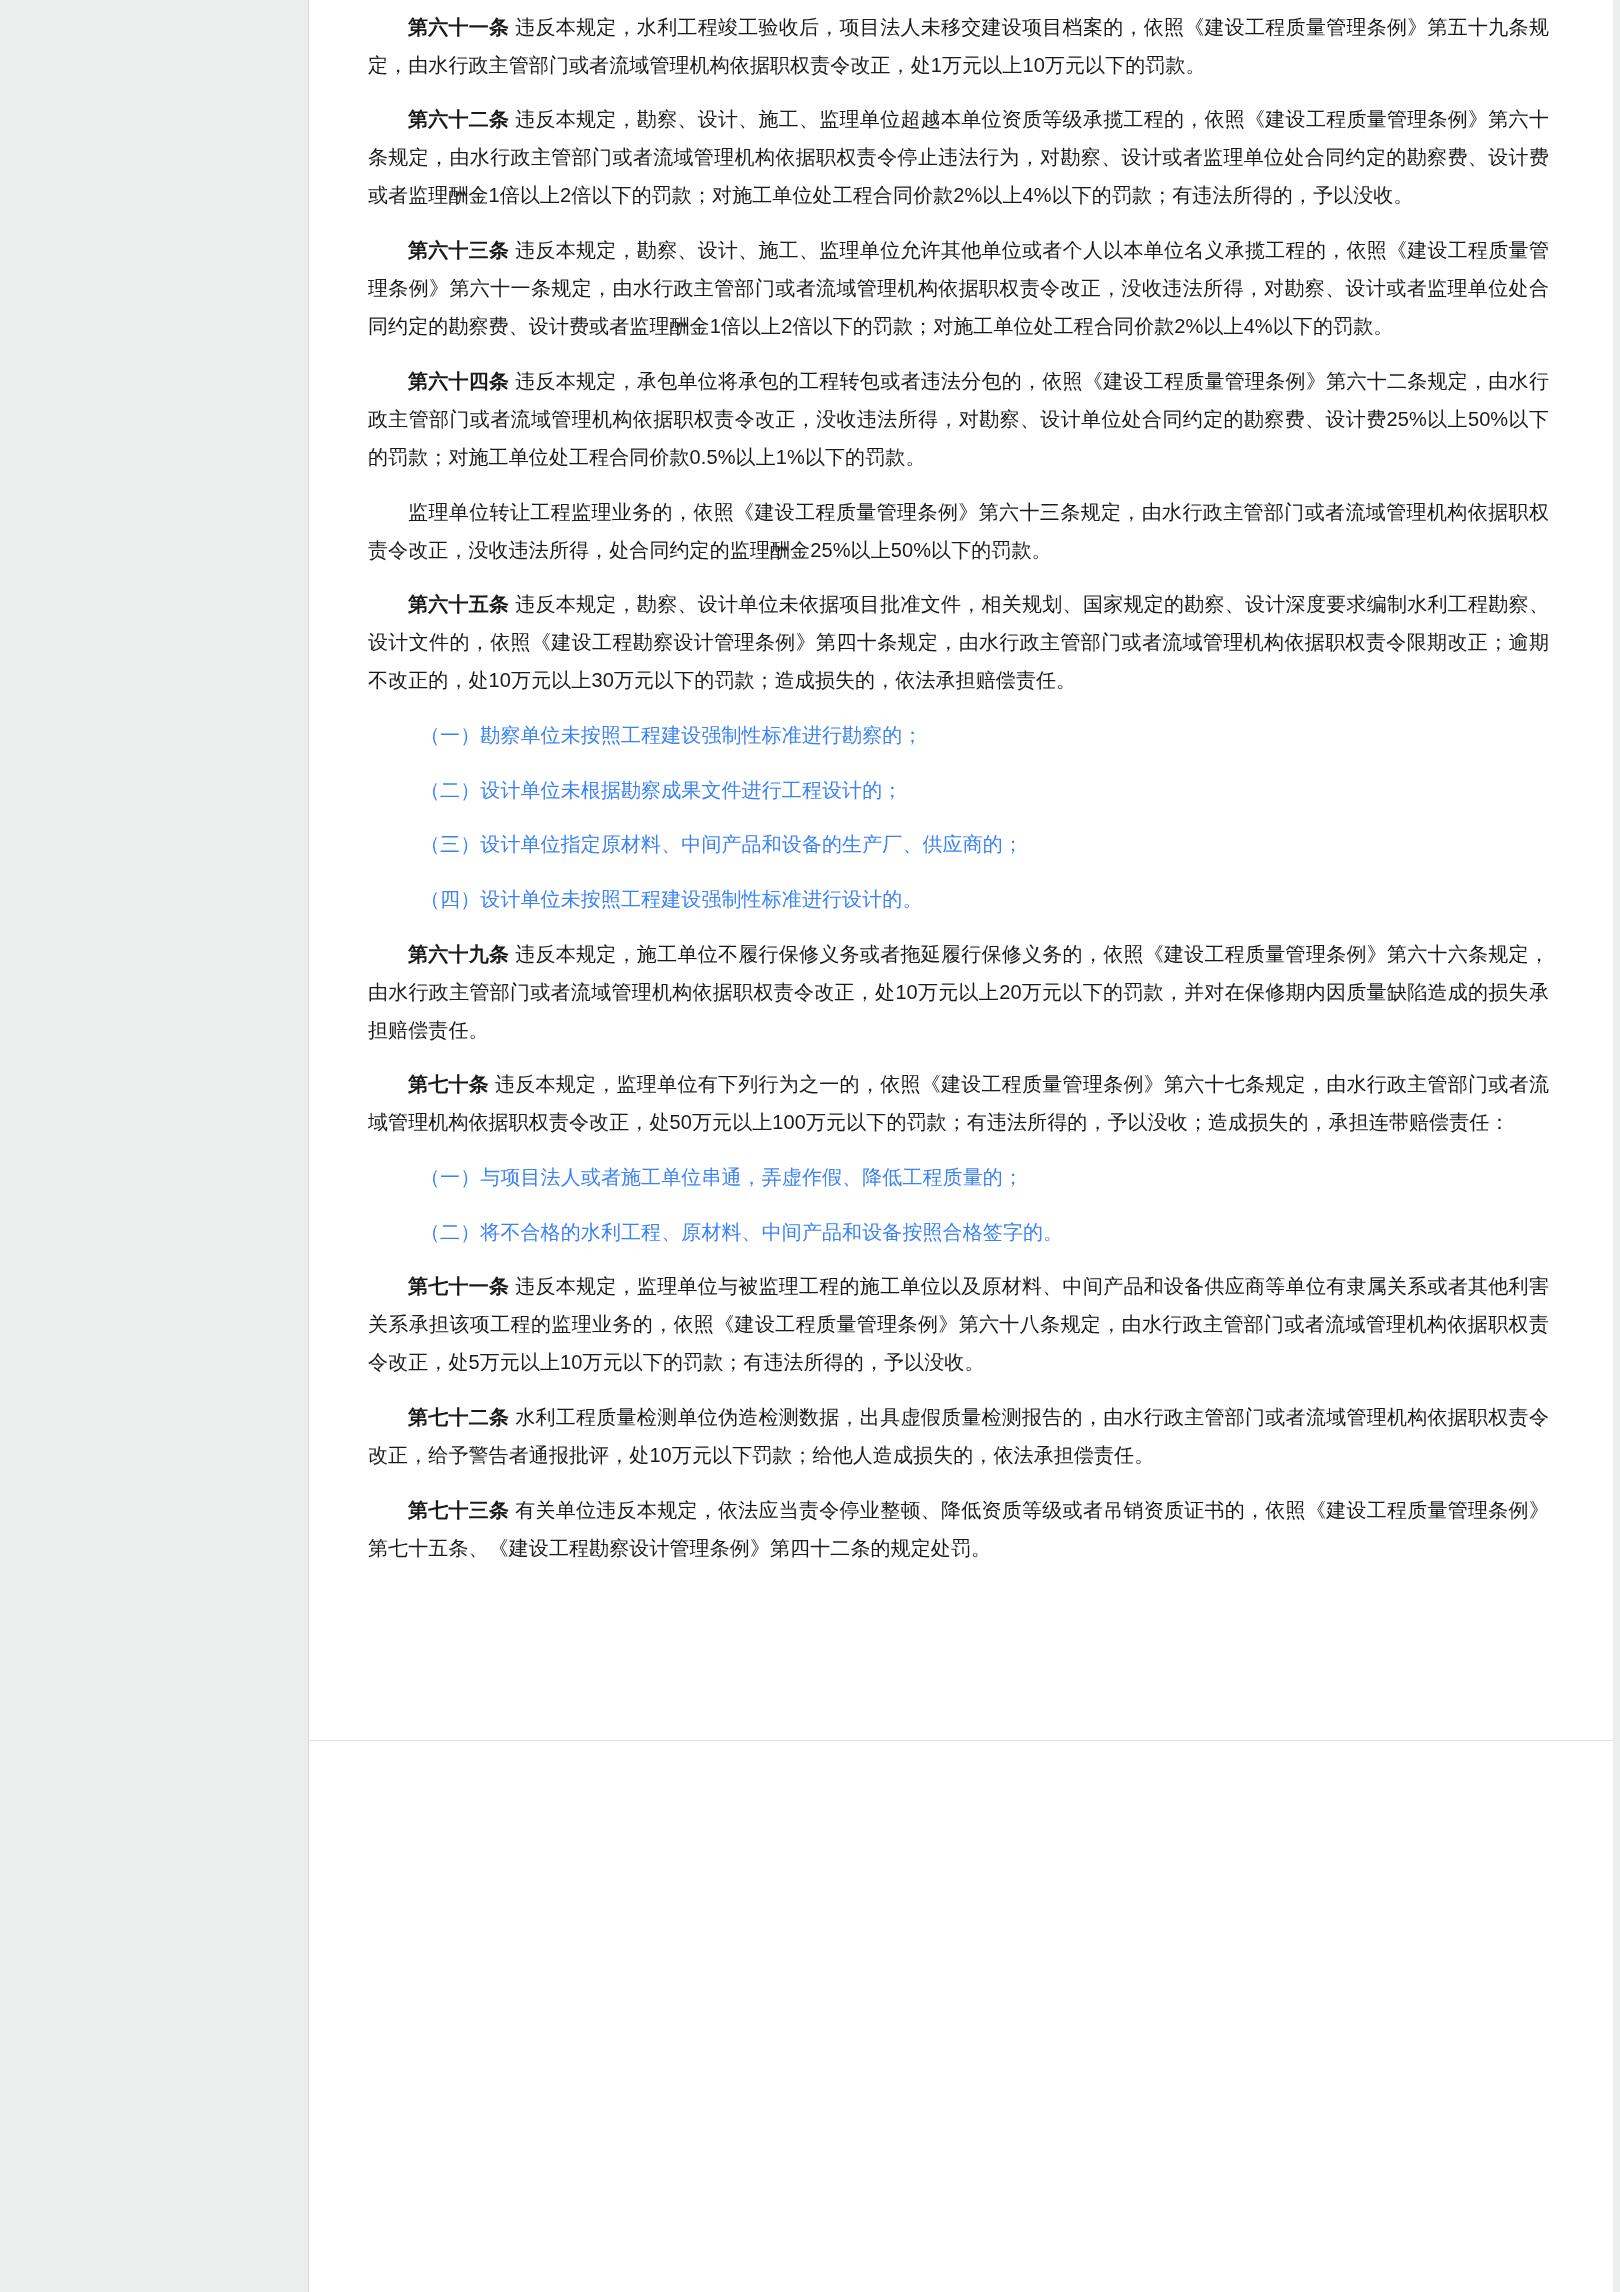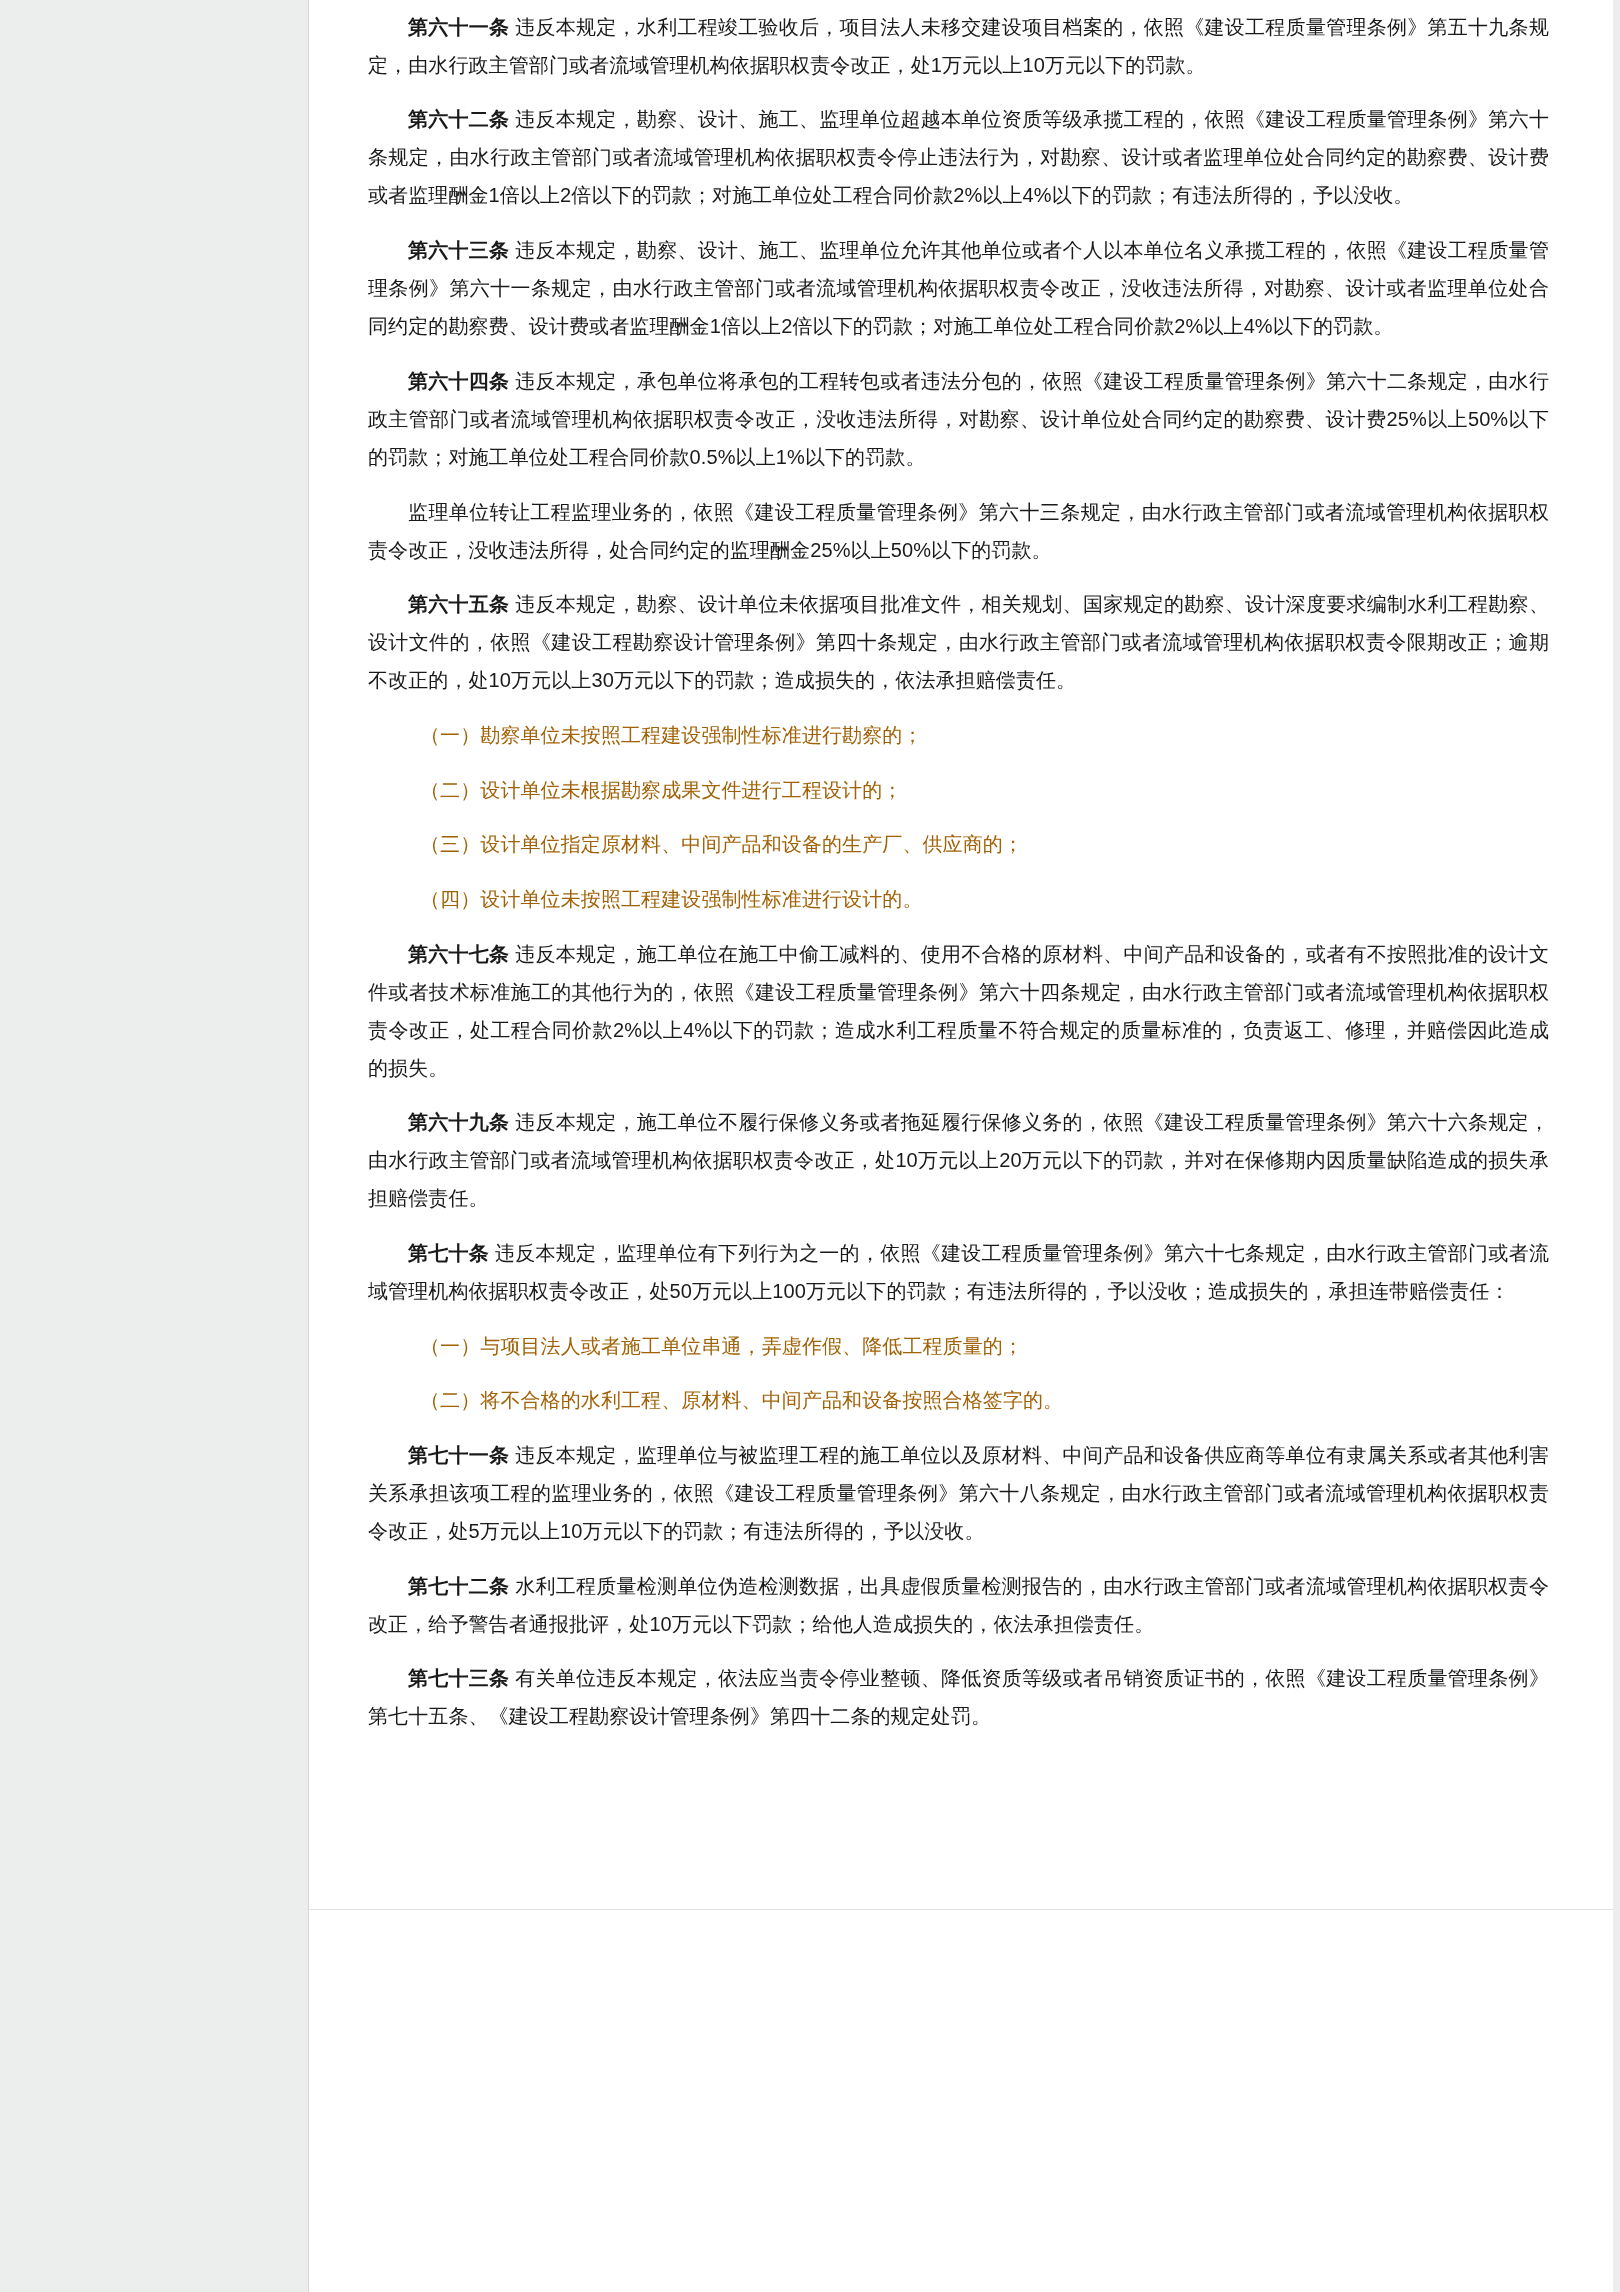--- a/index.html
+++ b/index.html
@@ -47,21 +47,21 @@
     text-align: justify;
     text-justify: inter-ideograph;
     text-indent: 2em;
     letter-spacing: 0.1px;
     font-weight: 400;
   }
   p.item {
     margin: 0 0 16.7px 0;
     font-size: 20px;
     line-height: 38px;
-    color: #a16207;
+    color: #3b82f6;
     text-align: justify;
     text-indent: 2.6em;
     letter-spacing: 0.1px;
   }
   .art-no {
     font-weight: 700;
   }
   .bottom-space {
     height: 118px;
   }
@@ -82,21 +82,20 @@
         <p class="para"><span class="art-no">第六十一条</span><span> </span><span>违反本规定，水利工程竣工验收后，项目法人未移交建设项目档案的，依照《建设工程质量管理条例》第五十九条规定，由水行政主管部门或者流域管理机构依据职权责令改正，处1万元以上10万元以下的罚款。</span></p>
         <p class="para"><span class="art-no">第六十二条</span><span> </span><span>违反本规定，勘察、设计、施工、监理单位超越本单位资质等级承揽工程的，依照《建设工程质量管理条例》第六十条规定，由水行政主管部门或者流域管理机构依据职权责令停止违法行为，对勘察、设计或者监理单位处合同约定的勘察费、设计费或者监理酬金1倍以上2倍以下的罚款；对施工单位处工程合同价款2%以上4%以下的罚款；有违法所得的，予以没收。</span></p>
         <p class="para"><span class="art-no">第六十三条</span><span> </span><span>违反本规定，勘察、设计、施工、监理单位允许其他单位或者个人以本单位名义承揽工程的，依照《建设工程质量管理条例》第六十一条规定，由水行政主管部门或者流域管理机构依据职权责令改正，没收违法所得，对勘察、设计或者监理单位处合同约定的勘察费、设计费或者监理酬金1倍以上2倍以下的罚款；对施工单位处工程合同价款2%以上4%以下的罚款。</span></p>
         <p class="para"><span class="art-no">第六十四条</span><span> </span><span>违反本规定，承包单位将承包的工程转包或者违法分包的，依照《建设工程质量管理条例》第六十二条规定，由水行政主管部门或者流域管理机构依据职权责令改正，没收违法所得，对勘察、设计单位处合同约定的勘察费、设计费25%以上50%以下的罚款；对施工单位处工程合同价款0.5%以上1%以下的罚款。</span></p>
         <p class="para"><span>监理单位转让工程监理业务的，依照《建设工程质量管理条例》第六十三条规定，由水行政主管部门或者流域管理机构依据职权责令改正，没收违法所得，处合同约定的监理酬金25%以上50%以下的罚款。</span></p>
         <p class="para"><span class="art-no">第六十五条</span><span> </span><span>违反本规定，勘察、设计单位未依据项目批准文件，相关规划、国家规定的勘察、设计深度要求编制水利工程勘察、设计文件的，依照《建设工程勘察设计管理条例》第四十条规定，由水行政主管部门或者流域管理机构依据职权责令限期改正；逾期不改正的，处10万元以上30万元以下的罚款；造成损失的，依法承担赔偿责任。</span></p>
         <p class="item"><span>（一）勘察单位未按照工程建设强制性标准进行勘察的；</span></p>
         <p class="item"><span>（二）设计单位未根据勘察成果文件进行工程设计的；</span></p>
         <p class="item"><span>（三）设计单位指定原材料、中间产品和设备的生产厂、供应商的；</span></p>
         <p class="item"><span>（四）设计单位未按照工程建设强制性标准进行设计的。</span></p>
-        <p class="para"><span class="art-no">第六十七条</span><span> </span><span>违反本规定，施工单位在施工中偷工减料的、使用不合格的原材料、中间产品和设备的，或者有不按照批准的设计文件或者技术标准施工的其他行为的，依照《建设工程质量管理条例》第六十四条规定，由水行政主管部门或者流域管理机构依据职权责令改正，处工程合同价款2%以上4%以下的罚款；造成水利工程质量不符合规定的质量标准的，负责返工、修理，并赔偿因此造成的损失。</span></p>
         <p class="para"><span class="art-no">第六十九条</span><span> </span><span>违反本规定，施工单位不履行保修义务或者拖延履行保修义务的，依照《建设工程质量管理条例》第六十六条规定，由水行政主管部门或者流域管理机构依据职权责令改正，处10万元以上20万元以下的罚款，并对在保修期内因质量缺陷造成的损失承担赔偿责任。</span></p>
         <p class="para"><span class="art-no">第七十条</span><span> </span><span>违反本规定，监理单位有下列行为之一的，依照《建设工程质量管理条例》第六十七条规定，由水行政主管部门或者流域管理机构依据职权责令改正，处50万元以上100万元以下的罚款；有违法所得的，予以没收；造成损失的，承担连带赔偿责任：</span></p>
         <p class="item"><span>（一）与项目法人或者施工单位串通，弄虚作假、降低工程质量的；</span></p>
         <p class="item"><span>（二）将不合格的水利工程、原材料、中间产品和设备按照合格签字的。</span></p>
         <p class="para"><span class="art-no">第七十一条</span><span> </span><span>违反本规定，监理单位与被监理工程的施工单位以及原材料、中间产品和设备供应商等单位有隶属关系或者其他利害关系承担该项工程的监理业务的，依照《建设工程质量管理条例》第六十八条规定，由水行政主管部门或者流域管理机构依据职权责令改正，处5万元以上10万元以下的罚款；有违法所得的，予以没收。</span></p>
         <p class="para"><span class="art-no">第七十二条</span><span> </span><span>水利工程质量检测单位伪造检测数据，出具虚假质量检测报告的，由水行政主管部门或者流域管理机构依据职权责令改正，给予警告者通报批评，处10万元以下罚款；给他人造成损失的，依法承担偿责任。</span></p>
         <p class="para"><span class="art-no">第七十三条</span><span> </span><span>有关单位违反本规定，依法应当责令停业整顿、降低资质等级或者吊销资质证书的，依照《建设工程质量管理条例》第七十五条、《建设工程勘察设计管理条例》第四十二条的规定处罚。</span></p>
       </div>
     <div class="bottom-space"></div>
     <div class="footer-rule"></div>

